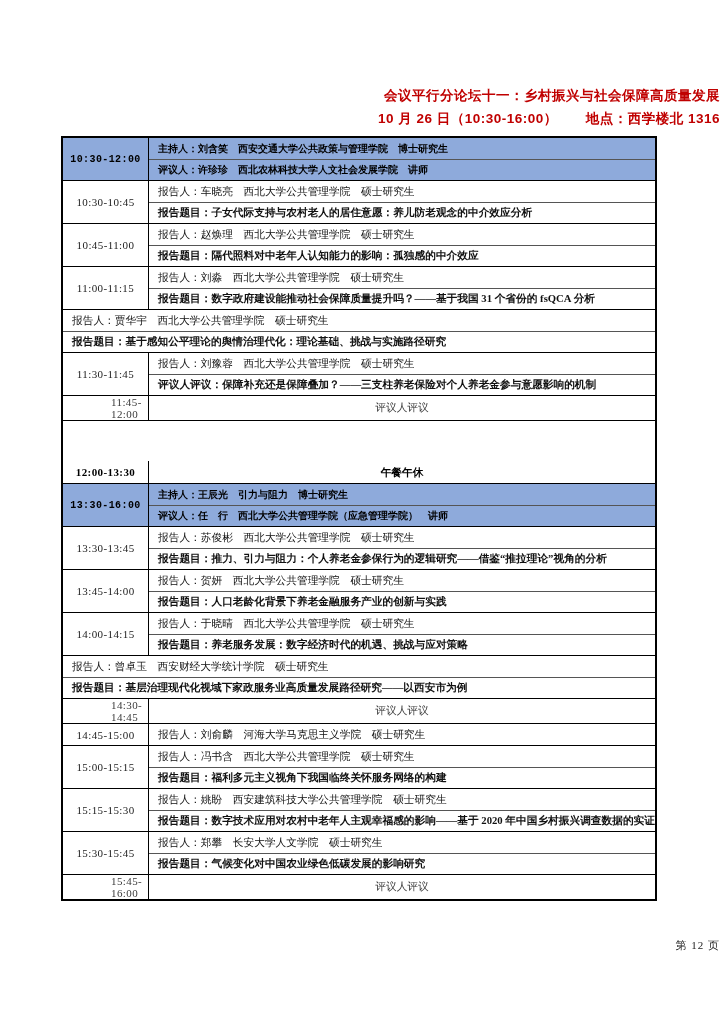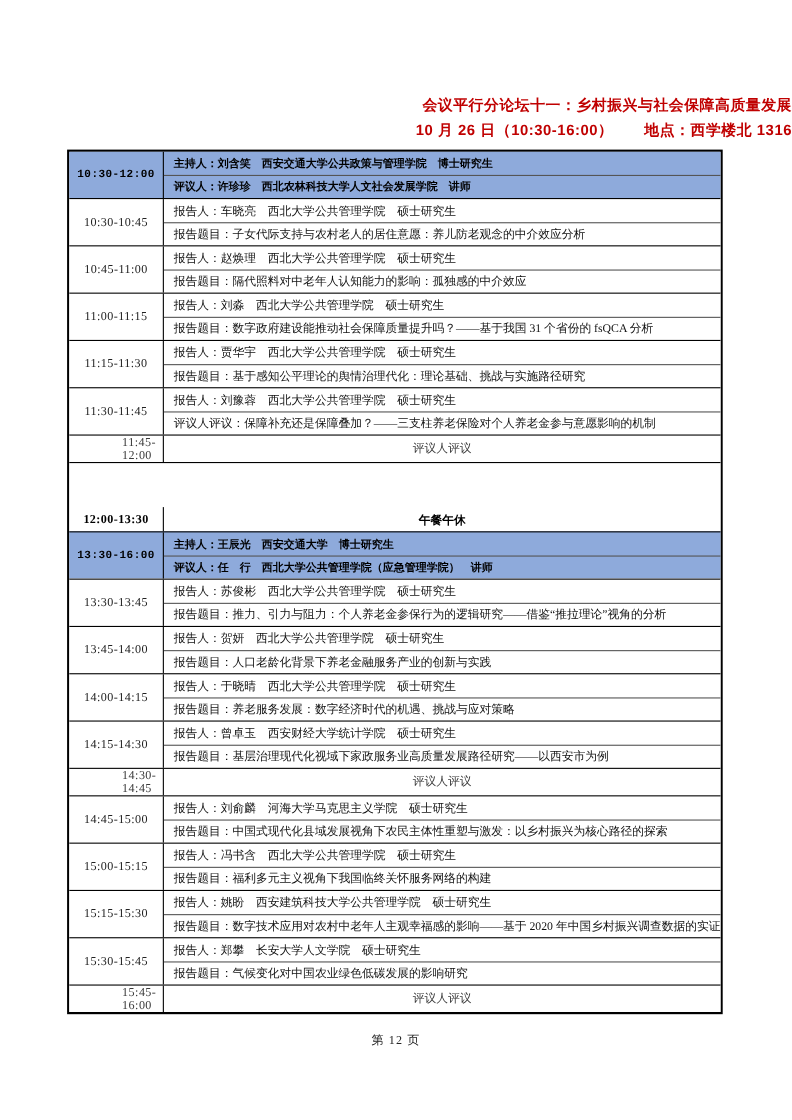--- a/index.html
+++ b/index.html
@@ -10,30 +10,30 @@
         font-size:13.5px;line-height:23px;letter-spacing:0.5px;}
   .schedule{position:absolute;left:61px;top:136px;width:596px;border:2px solid #000;
         box-sizing:border-box;background:#fff;}
   .row{display:flex;border-top:1.2px solid #000;background:#fff;}
   .row:first-child{border-top:none;}
   .time-cell{flex:0 0 86px;width:86px;border-right:1.4px solid #000;display:flex;align-items:center;
         justify-content:center;font-size:11px;color:#222;letter-spacing:0.4px;box-sizing:border-box;}
   .content-cell{flex:1;min-width:0;display:flex;flex-direction:column;justify-content:center;}
   .cline{min-height:21px;display:flex;align-items:center;padding:1px 3px 1px 9px;
         font-size:10.7px;color:#111;white-space:nowrap;box-sizing:border-box;}
-  .cline + .cline{border-top:1px solid #555;}
+  .cline + .cline{border-top:1px solid #555;font-weight:bold;}
   .row.session{background:#8EAADB;}
   .row.session .cline,.row.session .time-cell{font-weight:bold;color:#000;
         font-family:Liberation Mono, monospace;font-size:10px;}
   .row.break .time-cell{font-weight:bold;color:#000;margin-top:40px;}
   .row.break .cline{justify-content:center;padding:1px 0;font-weight:bold;color:#000;
         font-family:"Liberation Sans","DejaVu Sans",sans-serif;margin-top:41px;}
   .row.review .cline{justify-content:center;padding:1px 0;color:#3a3a3a;}
   .row.review .time-cell{color:#3a3a3a;padding-left:48px;}
-  .footer{position:absolute;top:938px;left:0;width:720px;text-align:center;
+  .footer{position:absolute;top:938px;left:0;width:720px;text-align:right;
         font-size:11px;color:#222;letter-spacing:1px;}
 </style>
 </head>
 <body>
 
 <div class="page">
   <div class="titles">
     <div class="title-line">会议平行分论坛十一：乡村振兴与社会保障高质量发展</div>
     <div class="title-line">10 月 26 日（10:30-16:00）　　地点：西学楼北 1316</div>
   </div>
@@ -61,21 +61,20 @@
         </div>
       </div>
       <div class="row talk">
         <div class="time-cell">11:00-11:15</div>
         <div class="content-cell">
           <div class="cline">报告人：刘淼　西北大学公共管理学院　硕士研究生</div>
           <div class="cline">报告题目：数字政府建设能推动社会保障质量提升吗？——基于我国 31 个省份的 fsQCA 分析</div>
         </div>
       </div>
       <div class="row talk">
-        <div class="time-cell">11:15-11:30</div>
         <div class="content-cell">
           <div class="cline">报告人：贾华宇　西北大学公共管理学院　硕士研究生</div>
           <div class="cline">报告题目：基于感知公平理论的舆情治理代化：理论基础、挑战与实施路径研究</div>
         </div>
       </div>
       <div class="row talk">
         <div class="time-cell">11:30-11:45</div>
         <div class="content-cell">
           <div class="cline">报告人：刘豫蓉　西北大学公共管理学院　硕士研究生</div>
           <div class="cline">评议人评议：保障补充还是保障叠加？——三支柱养老保险对个人养老金参与意愿影响的机制</div>
@@ -89,21 +88,21 @@
       </div>
       <div class="row break">
         <div class="time-cell">12:00-13:30</div>
         <div class="content-cell">
           <div class="cline">午餐午休</div>
         </div>
       </div>
       <div class="row session">
         <div class="time-cell">13:30-16:00</div>
         <div class="content-cell">
-          <div class="cline">主持人：王辰光　西安交通大学　博士研究生</div>
+          <div class="cline">主持人：王辰光　引力与阻力　博士研究生</div>
           <div class="cline">评议人：任　行　西北大学公共管理学院（应急管理学院）　讲师</div>
         </div>
       </div>
       <div class="row talk">
         <div class="time-cell">13:30-13:45</div>
         <div class="content-cell">
           <div class="cline">报告人：苏俊彬　西北大学公共管理学院　硕士研究生</div>
           <div class="cline">报告题目：推力、引力与阻力：个人养老金参保行为的逻辑研究——借鉴“推拉理论”视角的分析</div>
         </div>
       </div>
@@ -115,37 +114,35 @@
         </div>
       </div>
       <div class="row talk">
         <div class="time-cell">14:00-14:15</div>
         <div class="content-cell">
           <div class="cline">报告人：于晓晴　西北大学公共管理学院　硕士研究生</div>
           <div class="cline">报告题目：养老服务发展：数字经济时代的机遇、挑战与应对策略</div>
         </div>
       </div>
       <div class="row talk">
-        <div class="time-cell">14:15-14:30</div>
         <div class="content-cell">
           <div class="cline">报告人：曾卓玉　西安财经大学统计学院　硕士研究生</div>
           <div class="cline">报告题目：基层治理现代化视域下家政服务业高质量发展路径研究——以西安市为例</div>
         </div>
       </div>
       <div class="row review">
         <div class="time-cell">14:30-14:45</div>
         <div class="content-cell">
           <div class="cline">评议人评议</div>
         </div>
       </div>
       <div class="row talk">
         <div class="time-cell">14:45-15:00</div>
         <div class="content-cell">
           <div class="cline">报告人：刘俞麟　河海大学马克思主义学院　硕士研究生</div>
-          <div class="cline">报告题目：中国式现代化县域发展视角下农民主体性重塑与激发：以乡村振兴为核心路径的探索</div>
         </div>
       </div>
       <div class="row talk">
         <div class="time-cell">15:00-15:15</div>
         <div class="content-cell">
           <div class="cline">报告人：冯书含　西北大学公共管理学院　硕士研究生</div>
           <div class="cline">报告题目：福利多元主义视角下我国临终关怀服务网络的构建</div>
         </div>
       </div>
       <div class="row talk">

